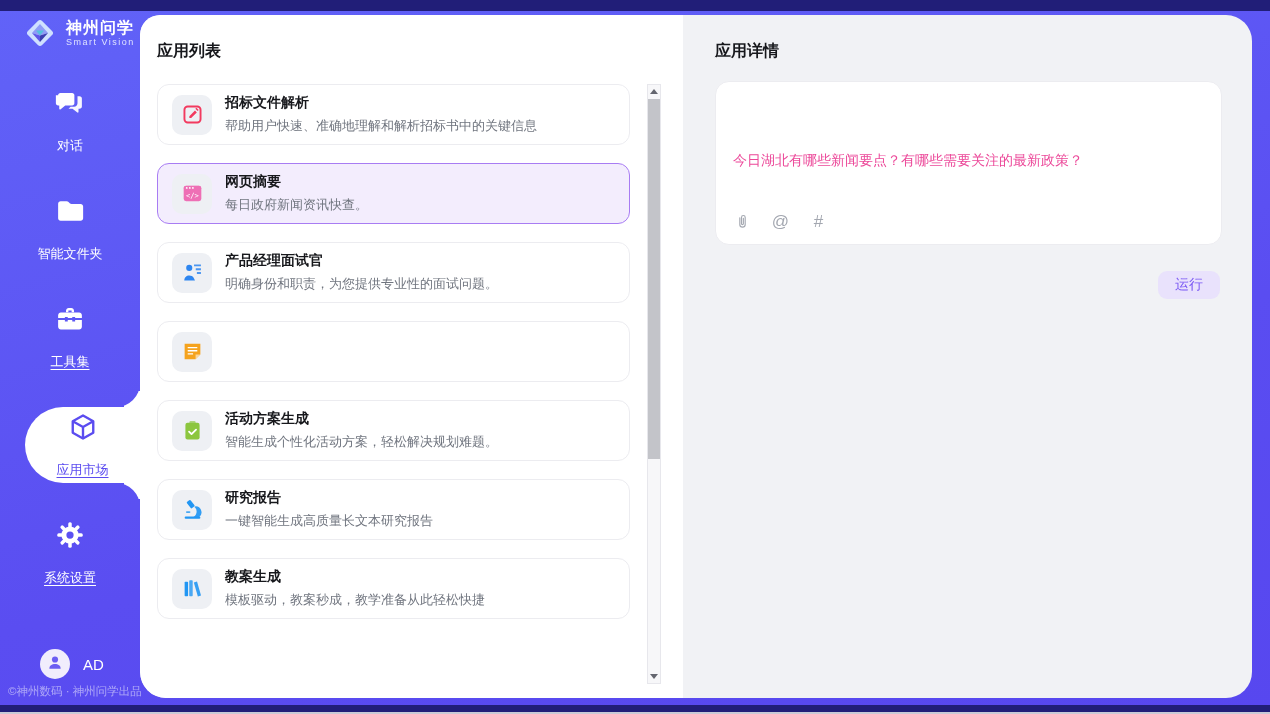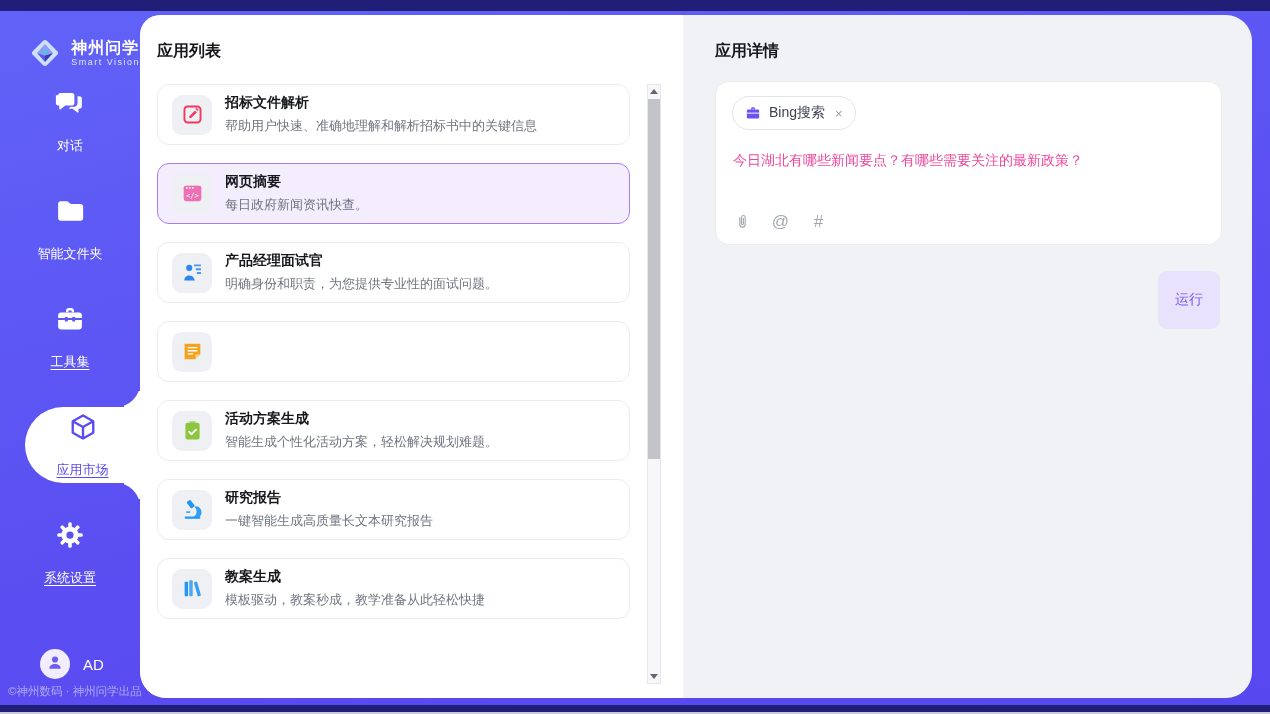--- a/index.html
+++ b/index.html
@@ -7,21 +7,21 @@
   body { font-family:"Liberation Sans","DejaVu Sans",sans-serif; }
 
   .stage { position:relative; width:1270px; height:714px;
            background:linear-gradient(165deg,#6163f8 0%,#5a4df1 60%,#5747ef 100%); overflow:hidden; }
   .strip-top { position:absolute; left:0; top:0; width:100%; height:11px; background:#211e78; }
   .strip-bottom-navy { position:absolute; left:0; top:705px; width:100%; height:7px; background:#211e78; }
   .strip-bottom-gray { position:absolute; left:0; top:712px; width:100%; height:2px; background:#c9cad6; }
 
   
   .sidebar { position:absolute; left:0; top:11px; width:140px; height:694px; }
-  .logo { display:flex; align-items:center; gap:8px; padding:24px 0 0 22px;justify-content:flex-end; }
+  .logo { display:flex; align-items:center; gap:8px; padding:4px 0 0 22px; }
   .logo-mark { width:36px; height:36px; flex:0 0 auto; }
   .logo-name { color:#fff; font-size:16px; font-weight:700; letter-spacing:1px; line-height:18px; }
   .logo-sub { color:#dfe3ff; font-size:9px; letter-spacing:1.5px; }
 
   .nav { position:absolute; top:72px; left:0; right:0; }
   .nav-item { position:relative; height:76px; margin-bottom:32px; display:flex; flex-direction:column;
               align-items:center; justify-content:center; color:#fff; cursor:pointer;gap:12px; }
   .nav-icon { width:30px; height:30px; display:block; }
   .nav-icon svg { width:100%; height:100%; display:block; }
   .nav-label { font-size:13px; margin-top:7px; }
@@ -75,21 +75,21 @@
               border:1px solid #e3e4e9; border-radius:17px; background:#fff; cursor:default; }
   .tool-tag svg { width:16px; height:16px; color:#6d51f2; }
   .tool-tag-label { font-size:14px; color:#3f4350; }
   .tool-tag-close { font-size:13px; color:#9aa0aa; margin-left:2px; cursor:pointer; }
   .query-text { position:absolute; left:17px; top:70px; right:16px; font-size:14px; color:#ec4899; cursor:text; }
   .composer-icons { position:absolute; left:17px; bottom:13px; display:flex; align-items:center; gap:19px; }
   .composer-icons .cicon { width:19px; height:19px; color:#a3a7b0; font-size:17px; line-height:19px;
                            display:flex; align-items:center; justify-content:center; cursor:pointer; }
   .composer-icons .cicon svg { width:17px; height:17px; }
   .run-btn { position:absolute; right:32px; top:256px; background:#e9e2fc; color:#7a58f4; font-size:14px;
-             border:none; border-radius:9px; padding:20px 17px; cursor:pointer; font-family:inherit; }
+             border:none; border-radius:9px; padding:5px 17px; cursor:pointer; font-family:inherit; }
 </style>
 </head>
 <body>
 
 <div class="stage">
   <div class="strip-top"></div>
 
   <aside class="sidebar">
     <div class="logo">
       <span class="logo-mark"><svg viewBox="0 0 36 36">
@@ -293,31 +293,20 @@
         <div class="sb-thumb"></div>
         <div class="sb-arrow down">
             <span class="tri-down"></span>
           </div>
       </div>
     </section>
 
     <section class="detail-panel">
       <h2 class="panel-title">应用详情</h2>
       <div class="composer-card">
-        <span class="tool-tag">
-          <span style="display:flex">
-              <svg viewBox="0 0 24 24" fill="currentColor">
-                <path d="M9.3 5.3c0-1 .8-1.8 1.8-1.8h1.8c1 0 1.8.8 1.8 1.8V7h-1.8V5.6h-1.8V7H9.3V5.3z"></path>
-                <rect x="2.8" y="6.8" width="18.4" height="13.4" rx="2"></rect>
-                <rect x="2.8" y="11.4" width="18.4" height="1.6" fill="#fff" opacity=".9"></rect>
-              </svg>
-            </span>
-          <span class="tool-tag-label">Bing搜索</span>
-          <span class="tool-tag-close">×</span>
-        </span>
         <div class="query-text">今日湖北有哪些新闻要点？有哪些需要关注的最新政策？</div>
         <div class="composer-icons" id="composer-icons">
             <span class="cicon">
               <svg viewBox="0 0 24 24" fill="none" stroke="currentColor" stroke-width="1.6" stroke-linecap="round">
                 <path d="M8.2 6.8v9.4a3.8 3.8 0 0 0 7.6 0V6.2a2.6 2.6 0 1 0-5.2 0v9a1.3 1.3 0 0 0 2.6 0V7.4"></path>
               </svg>
             </span>
             <span class="cicon">
               <span class="glyph">@</span>
             </span>

